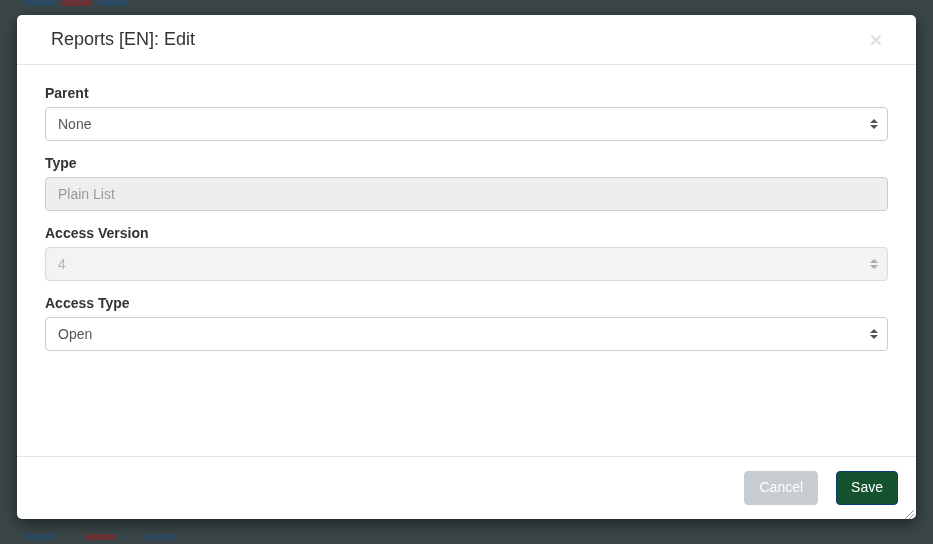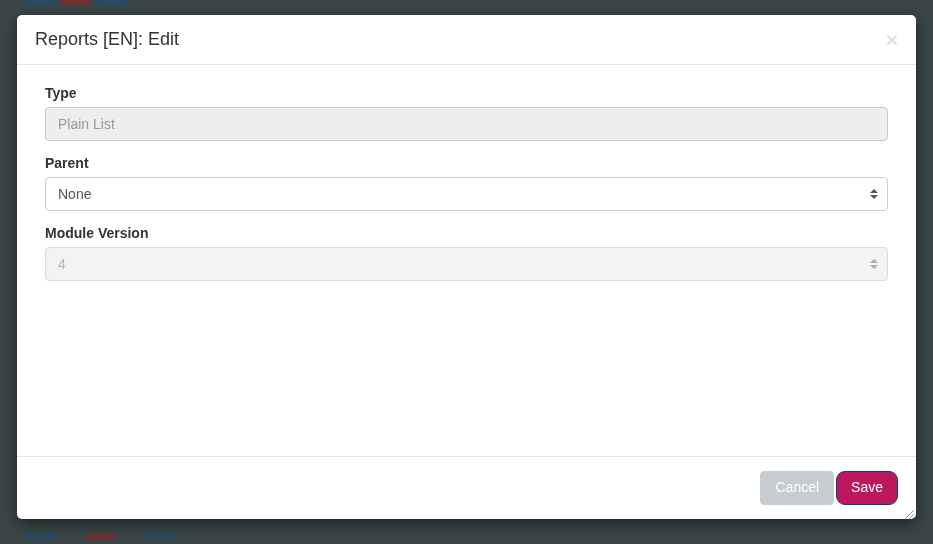--- a/index.html
+++ b/index.html
@@ -52,21 +52,21 @@
       right: 17px;
       bottom: 25px;
       background: #fff;
       border-radius: 5px;
       box-shadow: 0 5px 15px rgba(0,0,0,0.5);
       display: flex;
       flex-direction: column;
       overflow: hidden;
     }
     .modal-header {
-      padding: 14px 18px;
+      padding: 14px 34px;
       border-bottom: 1px solid #e5e5e5;
       display: flex;
       justify-content: space-between;
       align-items: center;
     }
     .modal-title {
       font-size: 18px;
       font-weight: 500;
       color: #333;
     }
@@ -147,41 +147,40 @@
       border-bottom-color: #aaa;
     }
     .select-caret.disabled::after {
       border-top-color: #aaa;
     }
     .modal-footer {
       padding: 14px 18px;
       border-top: 1px solid #e5e5e5;
       display: flex;
       justify-content: flex-end;
-      gap: 2px;
+      gap: 18px;
       position: relative;
     }
     .btn {
       padding: 6px 14px;
       font-size: 14px;
       border-radius: 4px;
       border: 1px solid transparent;
       cursor: pointer;
       line-height: 1.4;
     }
     .btn-default {
       background: #c7ccd1;
       color: #fff;
       border-color: #c7ccd1;
     }
     .btn-primary {
-      background: #be185d;
+      background: #14532d;
       color: #fff;
       border-color: #0a3d7a;
-      border-radius: 9px;
     }
     .resize-handle {
       position: absolute;
       right: 2px;
       bottom: 2px;
       width: 12px;
       height: 12px;
       pointer-events: none;
     }
     .resize-handle svg {
@@ -207,47 +206,56 @@
 
 <div class="modal">
   <div class="modal-header">
     <h4 class="modal-title">Reports [EN]: Edit</h4>
     <button class="close-btn">
       <span>×</span>
     </button>
   </div>
 
   <div class="modal-body">
-
-    <div class="form-group">
-      <label class="form-label">Type</label>
-      <input class="form-control" disabled="" value="Plain List" style="">
-    </div>
 
     <div class="form-group">
       <label class="form-label">Parent</label>
       <div class="select-wrapper">
         <select class="form-control">
           <option>None</option>
         </select>
         <span class="select-caret"></span>
       </div>
     </div>
 
     <div class="form-group">
-      <label class="form-label">Module Version</label>
+      <label class="form-label">Type</label>
+      <input class="form-control" disabled="" value="Plain List" style="">
+    </div>
+
+    <div class="form-group">
+      <label class="form-label">Access Version</label>
       <div class="select-wrapper">
         <select class="form-control" disabled="">
           <option>4</option>
         </select>
         <span class="select-caret disabled"></span>
       </div>
     </div>
 
 
+    <div class="form-group">
+      <label class="form-label">Access Type</label>
+      <div class="select-wrapper">
+        <select class="form-control">
+          <option>Open</option>
+        </select>
+        <span class="select-caret"></span>
+      </div>
+    </div>
 
 
   </div>
 
   <div class="modal-footer">
     <button class="btn btn-default">Cancel</button>
     <button class="btn btn-primary">Save</button>
     <div class="resize-handle">
       <svg viewBox="0 0 12 12">
         <line x1="3" y1="12" x2="12" y2="3" stroke="#999" stroke-width="1"></line>

